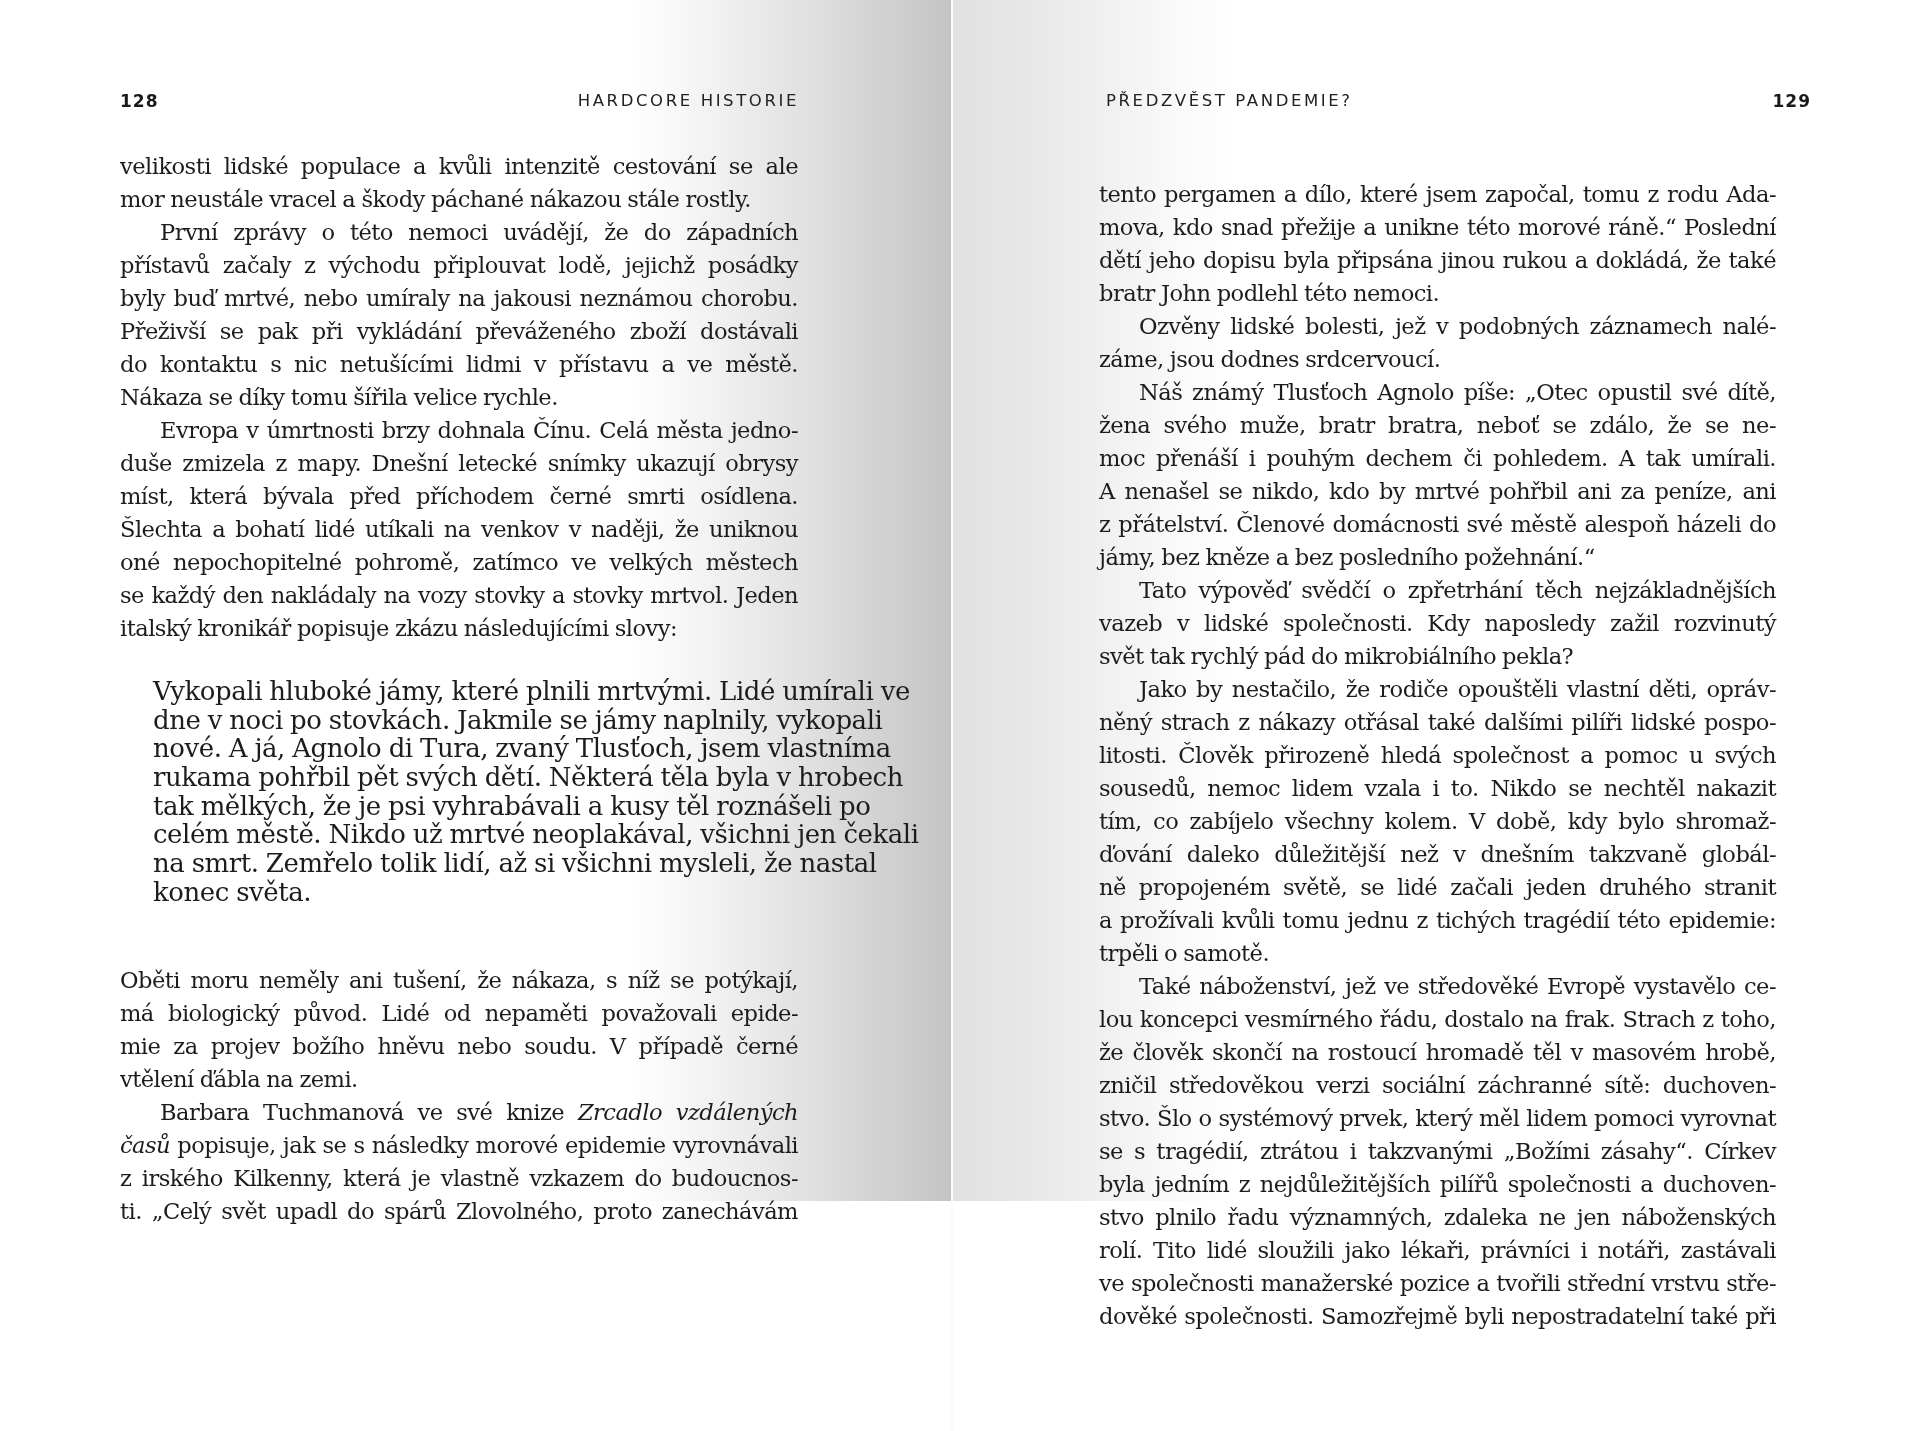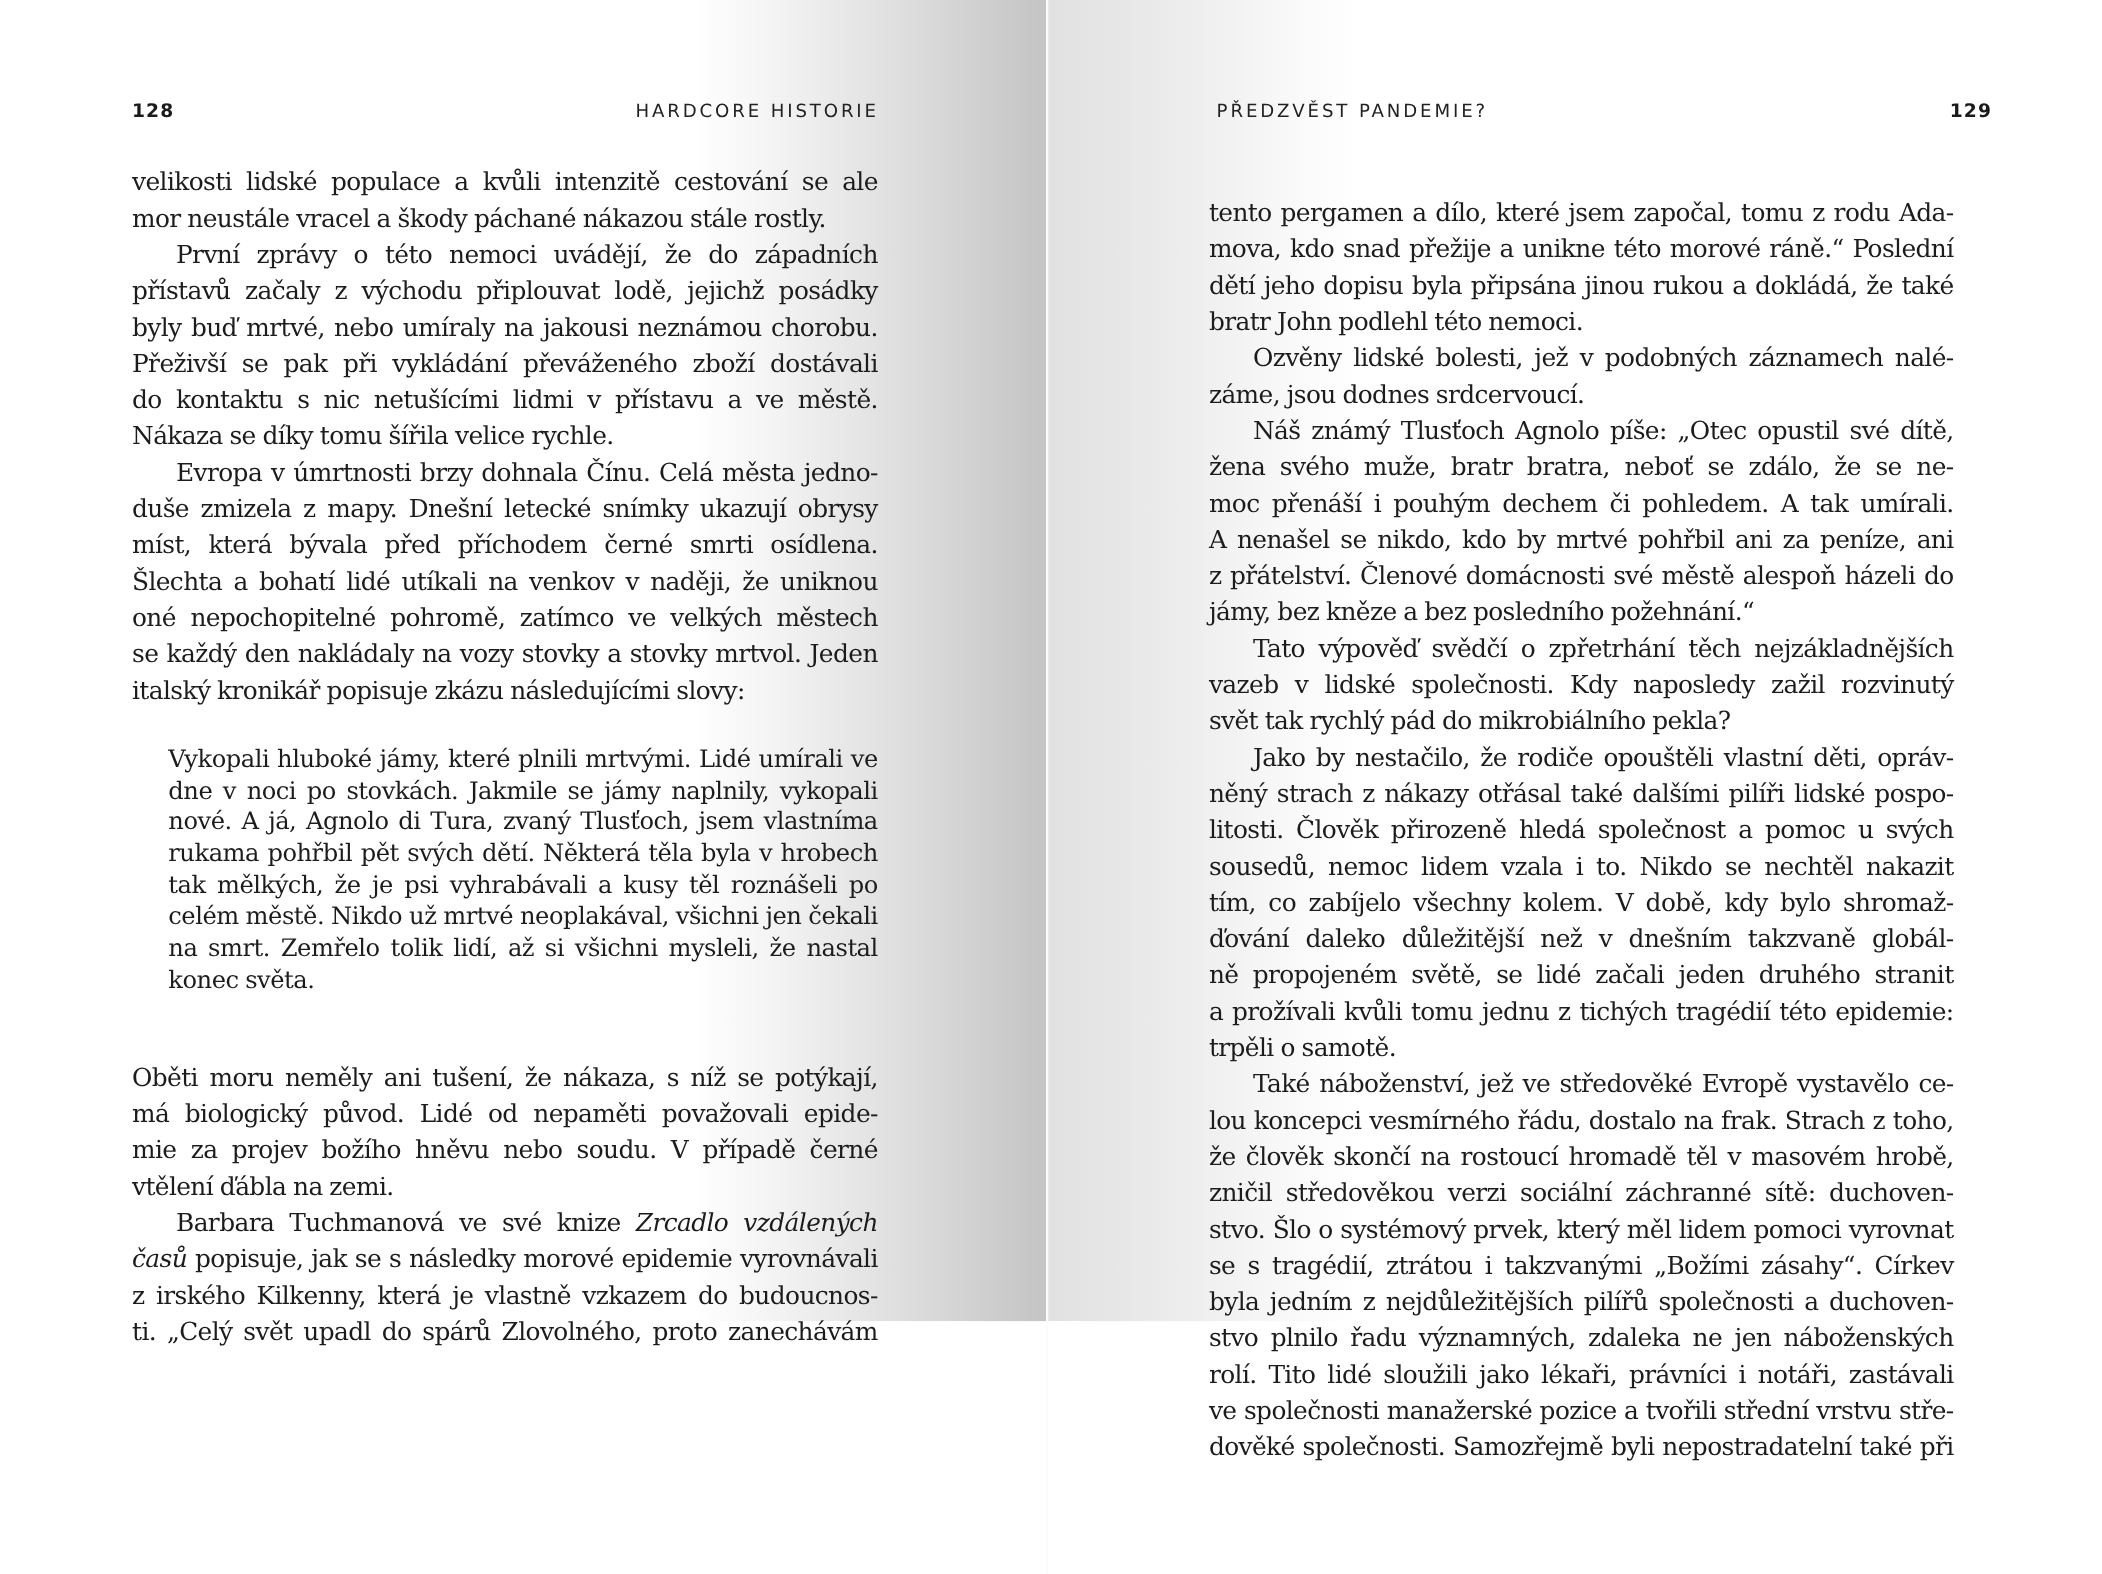--- a/index.html
+++ b/index.html
@@ -35,21 +35,21 @@
     .text-block { position: absolute; width: 678px; }
     .line {
       display: block; height: 33px; line-height: 33px;
       font-size: 22.6px; white-space: nowrap;
       text-align: justify; text-align-last: justify;
       letter-spacing: -0.55px; word-spacing: -0.5px;
     }
     .line.last { text-align-last: left; }
     .line.indent { text-indent: 40px; }
     .quote-block { position: absolute; left: 153px; width: 645px; }
-    .quote-block .line { height: 28.7px; line-height: 28.7px; font-size: 22px; letter-spacing: -0.45px; }
+    .quote-block .line { height: 28.7px; line-height: 28.7px; font-size: 26px; letter-spacing: -0.45px; }
     .it { font-style: italic; }
   </style>
 </head>
 <body>
 
 <div class="page page-left">
   <div class="page-num" style="left:120px;">128</div>
   <div class="running-head" style="right:152px; text-align:right;">HARDCORE HISTORIE</div>
 
   <div class="text-block" style="left:120px; top:150px;">

